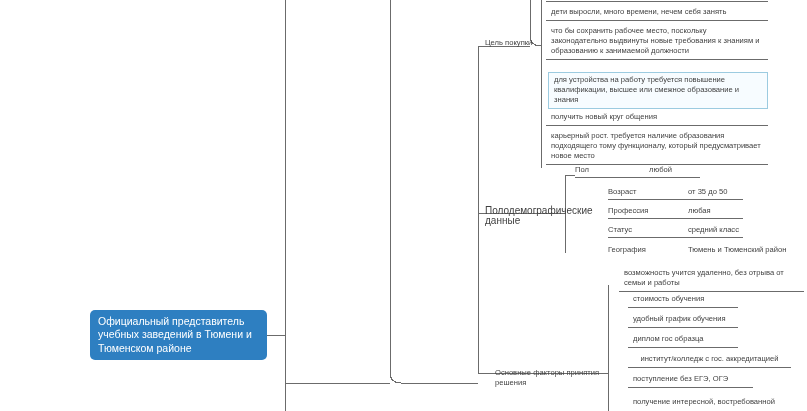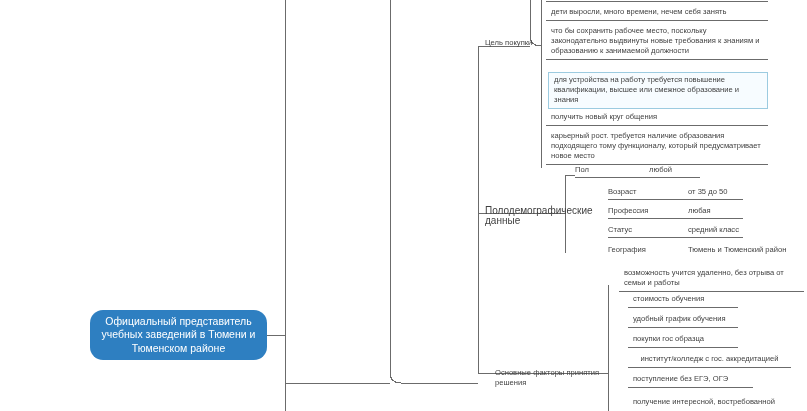--- a/index.html
+++ b/index.html
@@ -10,24 +10,24 @@
   }
   #canvas{position:absolute;inset:0;}
 
   
   #wires{position:absolute;left:0;top:0;width:807px;height:411px;}
 
   
   .root-node{
     position:absolute;
     left:90px;top:310px;width:177px;height:50px;
-    background:#2e7fc1;border-radius:13px;
+    background:#2e7fc1;border-radius:5px;
     color:#ffffff;font-size:10.5px;line-height:13.5px;
     display:flex;align-items:center;justify-content:center;
-    text-align:center;padding:0 8px;box-sizing:border-box;
+    text-align:left;padding:0 8px;box-sizing:border-box;
     font-weight:400;
   }
 
   
   .node{
     position:absolute;
     font-size:7.6px;
     line-height:10px;
     color:#3f3f3f;
     text-align:left;
@@ -162,21 +162,21 @@
 
   <div class="node leafline" style="left:628px;top:292px;width:110px;text-align:left;">
     <span>стоимость обучения</span>
   </div>
 
   <div class="node leafline" style="left:628px;top:312px;width:110px;text-align:left;">
     <span>удобный график обучения</span>
   </div>
 
   <div class="node leafline" style="left:628px;top:332px;width:110px;text-align:left;">
-    <span>покупки гос образца</span>
+    <span>диплом гос образца</span>
   </div>
 
   <div class="node leafline" style="left:628px;top:352px;width:163px;text-align:center;">
     <span>институт/колледж с гос. аккредитацией</span>
   </div>
 
   <div class="node leafline" style="left:628px;top:372px;width:125px;text-align:left;">
     <span>поступление без ЕГЭ, ОГЭ</span>
   </div>
 

